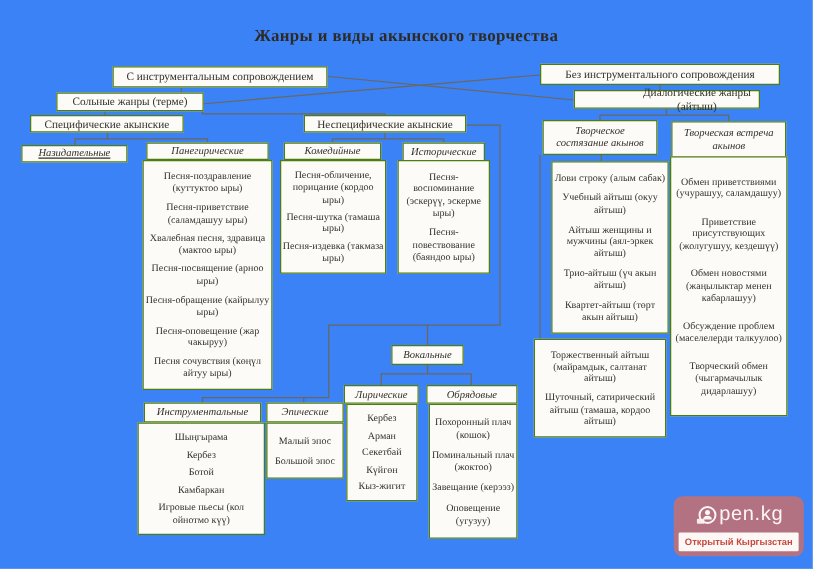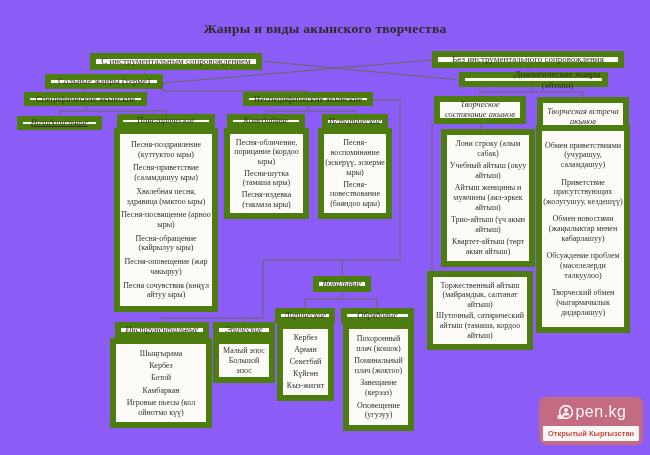--- a/index.html
+++ b/index.html
@@ -3,37 +3,37 @@
 <meta charset="utf-8">
 <style>
   html,body{margin:0;padding:0;}
   body{
     font-family:"Liberation Serif","DejaVu Serif",serif;
     background:#e9e7e2;
   }
   .page{
     position:relative;
     width:650px;height:455px;
-    background:#8b5cf6;
+    background:#3b82f6;
     overflow:hidden;
     color:#35312a;
   }
   .title{
     position:absolute;left:0;top:21px;width:650px;
     text-align:center;
     font-size:13.5px;font-weight:bold;
     letter-spacing:.3px;
     color:#2e2a24;
   }
   svg.connectors{position:absolute;left:0;top:0;}
   .box{
     position:absolute;
     box-sizing:border-box;
     background:#fcfbf8;
-    border:6px solid #4d7c0f;
+    border:1px solid #4d7c0f;
     display:flex;align-items:center;justify-content:center;
     text-align:center;
     line-height:1.15;
   }
   .topbox{font-size:9px;}
   .hdr{font-style:italic;font-size:8.5px;}
   .body{
     flex-direction:column;
     justify-content:space-evenly;
     font-size:8px;

